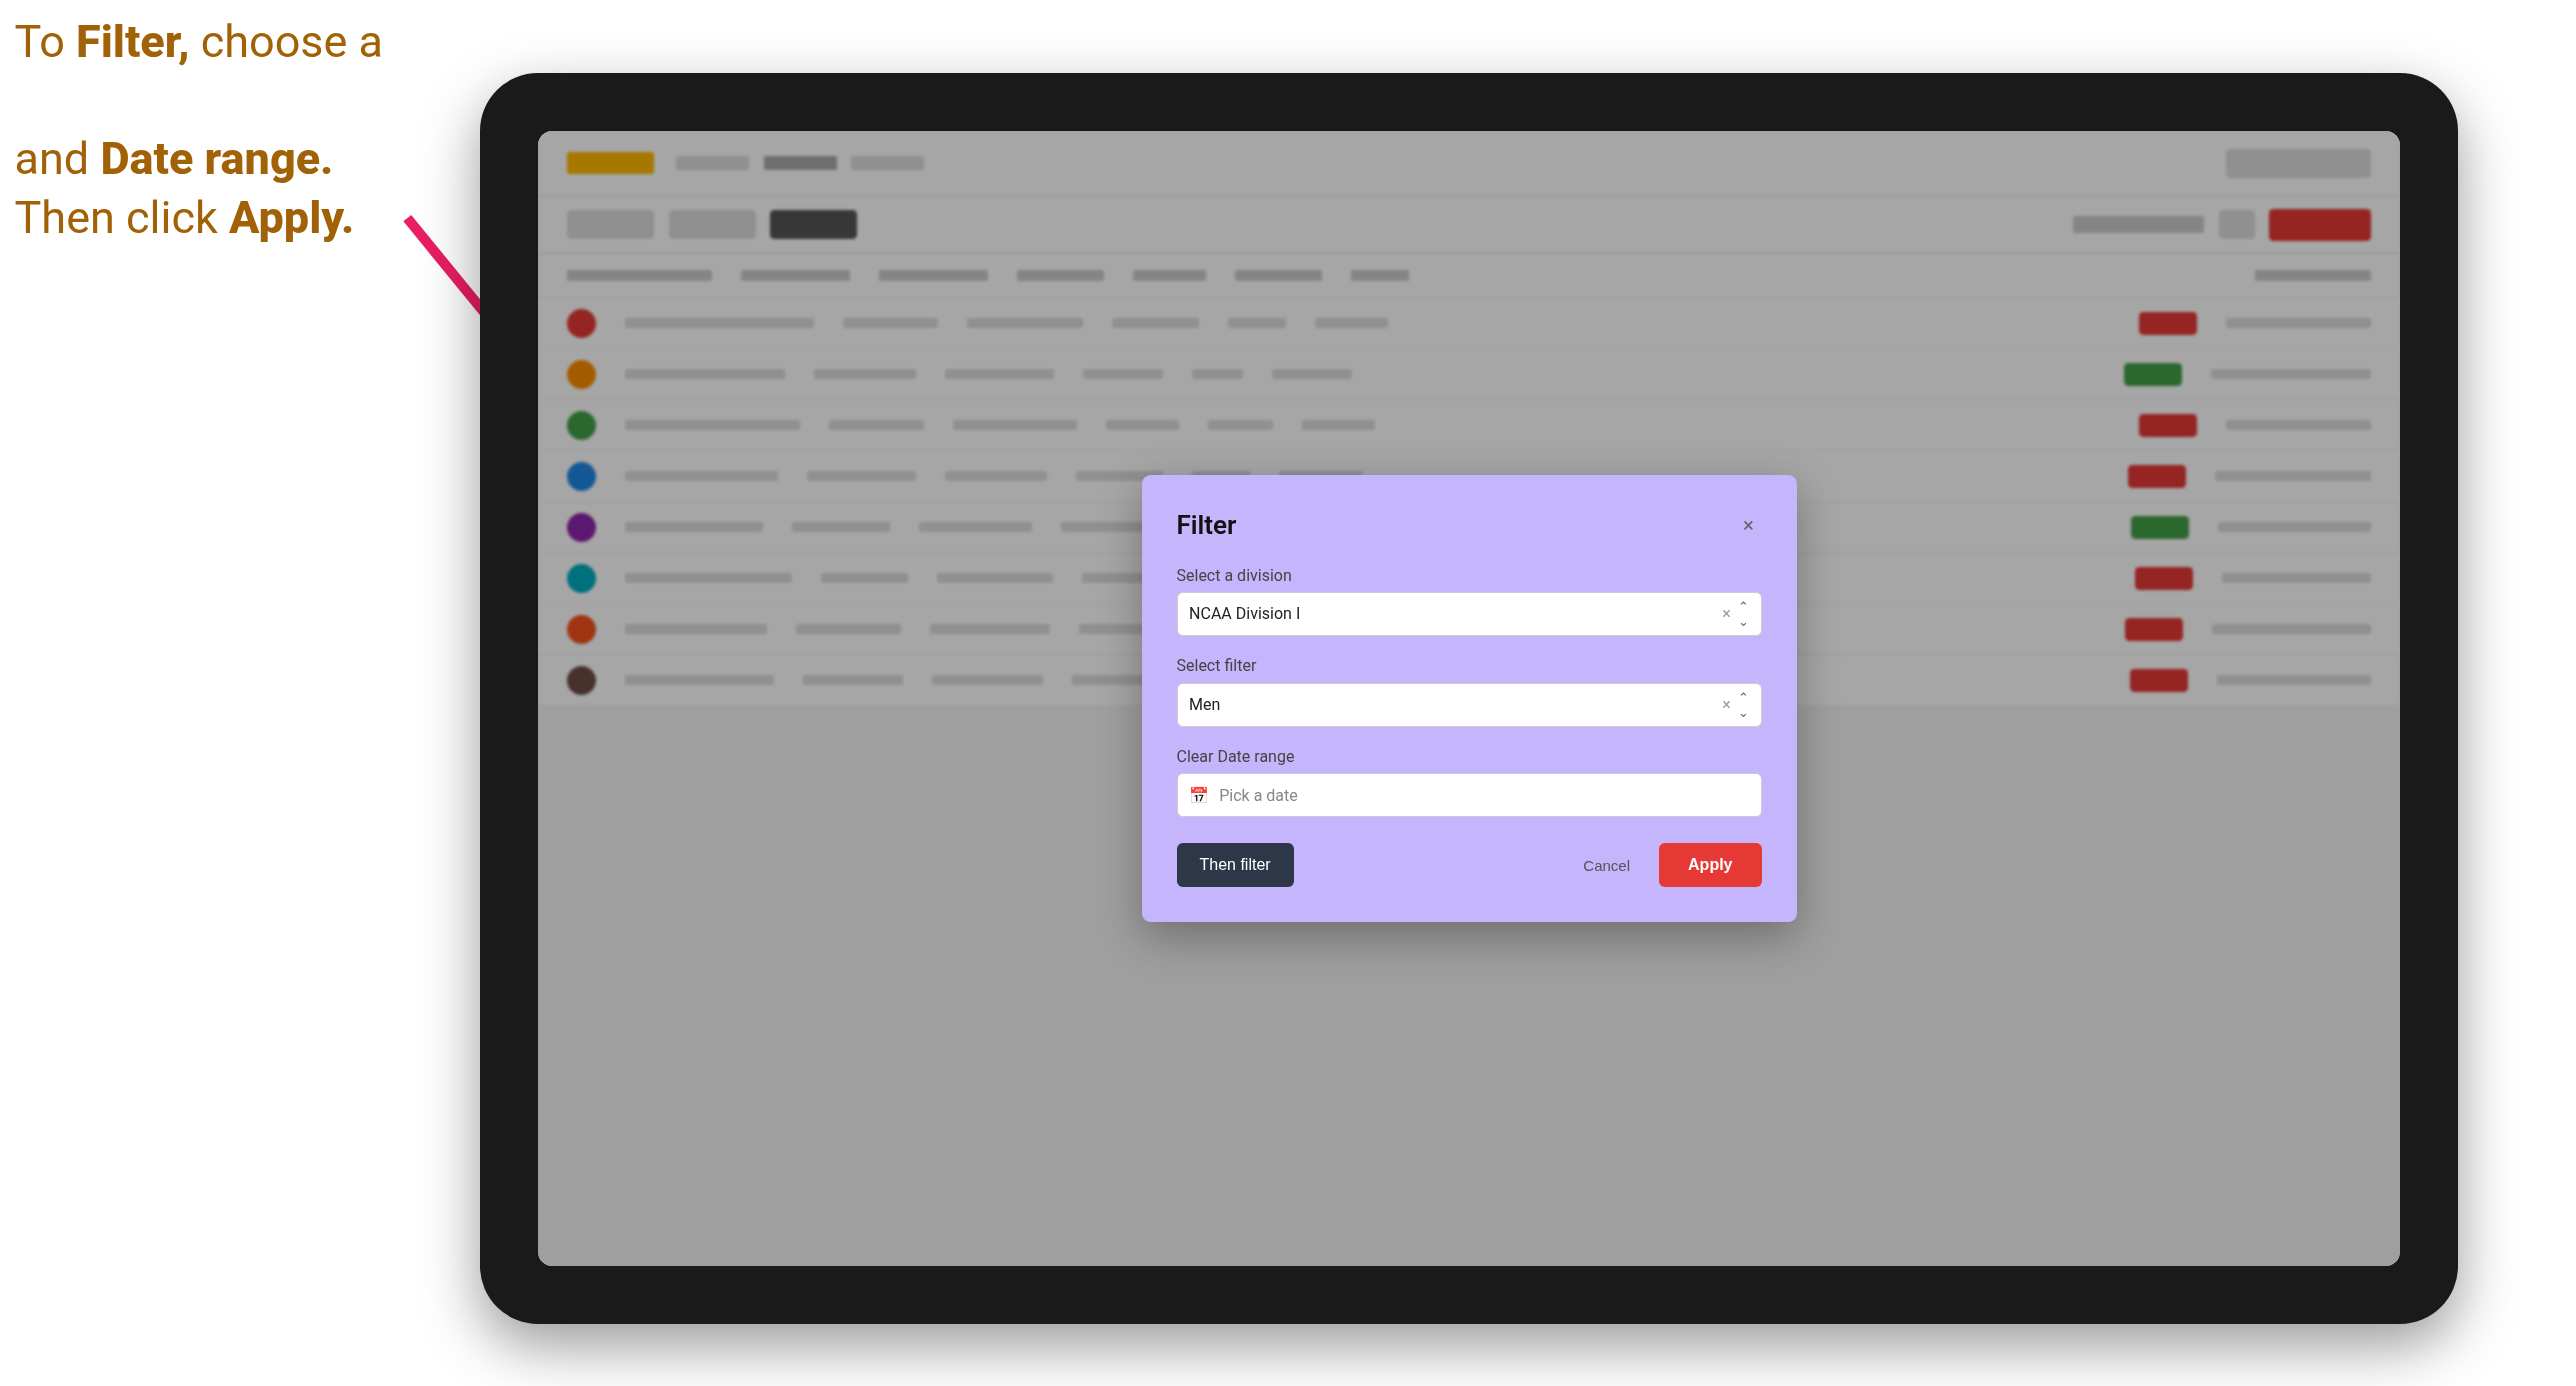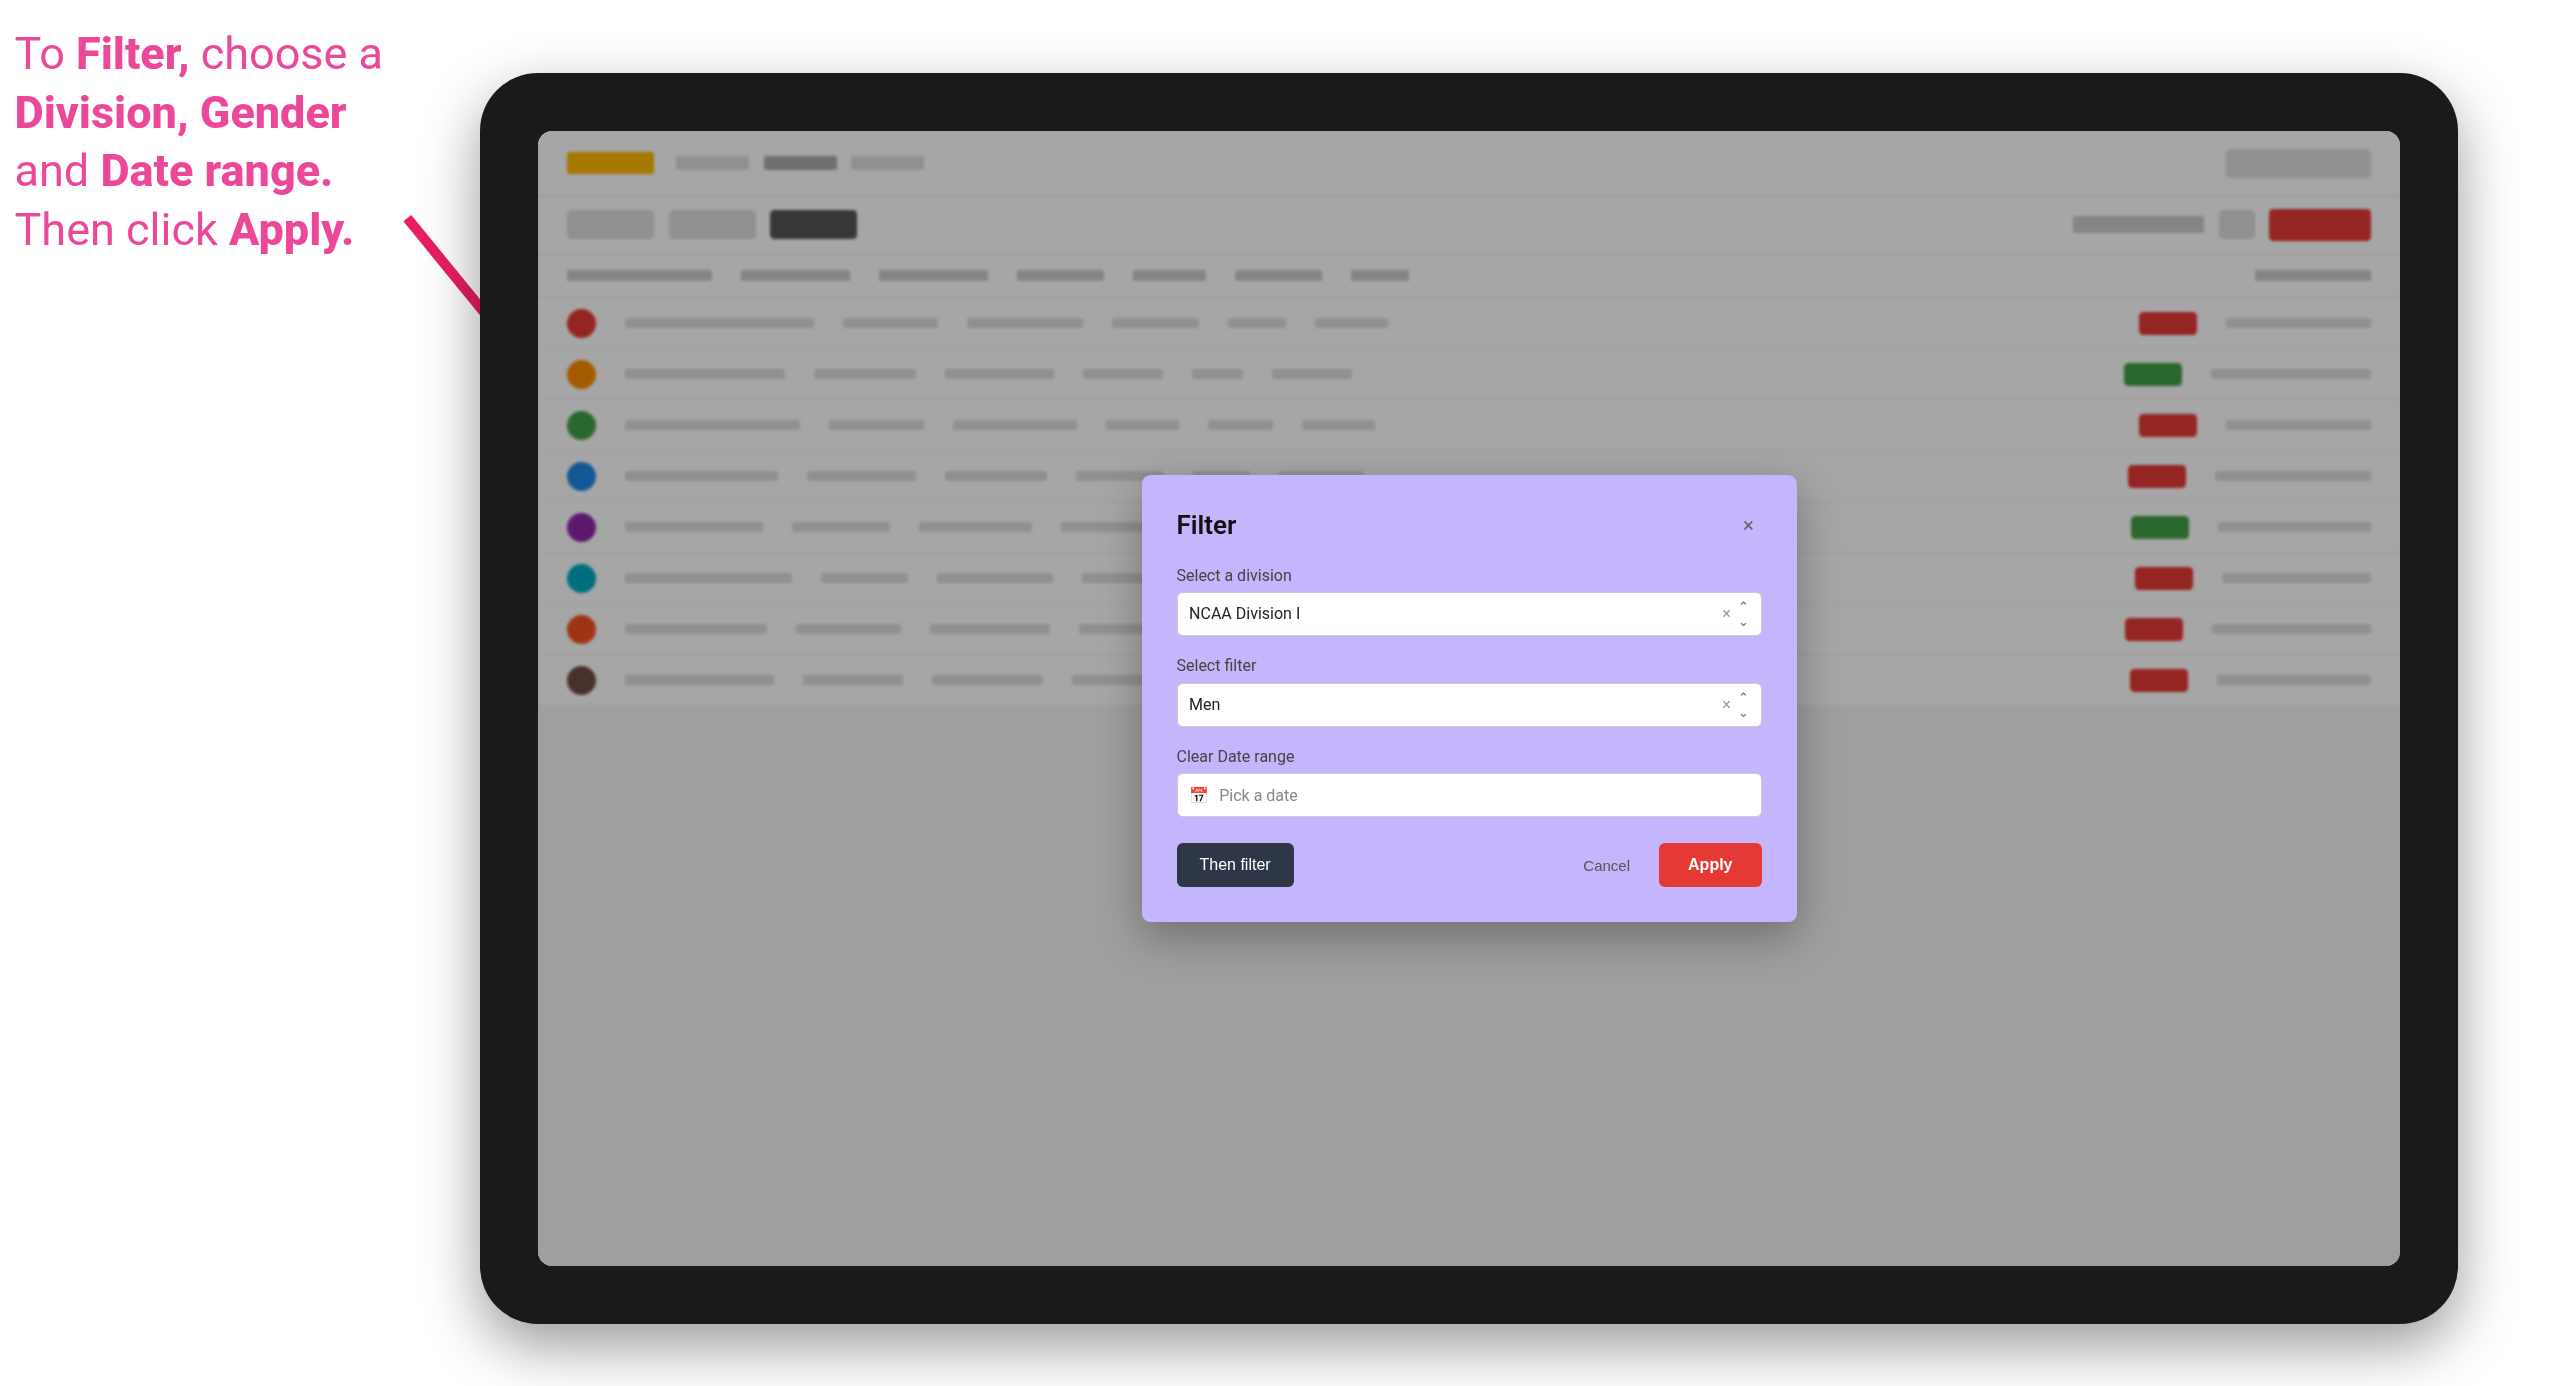--- a/index.html
+++ b/index.html
@@ -8,26 +8,26 @@
       font-family: -apple-system, BlinkMacSystemFont, 'Segoe UI', Roboto, sans-serif;
       width: 2576px;
       height: 1386px;
       position: relative;
       overflow: hidden;
     }
 
     
     .instruction-text {
       position: absolute;
-      top: 25px;
+      top: 13px;
       left: 14.5px;
       width: 407px;
       font-size: 45px;
       line-height: 1.3;
-      color: #ec4899;
+      color: #a16207;
     }
     .instruction-text .bold { font-weight: 800; }
 
     
     .arrow-container {
       position: absolute;
       top: 160px;
       left: 0;
       width: 771px;
       height: 436px;
@@ -346,21 +346,21 @@
     .row-avatar-5 { background: #8e24aa; }
     .row-avatar-6 { background: #00acc1; }
     .row-avatar-7 { background: #f4511e; }
     .row-avatar-8 { background: #6d4c41; }
   </style>
 </head>
 <body>
 
 <div class="instruction-text">
   <span>To <span class="bold">Filter,</span> choose a</span><br>
-  <span class="bold">Division, Gender</span><br>
+  <br>
   <span>and <span class="bold">Date range.</span></span><br>
   <span>Then click <span class="bold">Apply.</span></span>
 </div>
 
 <svg class="arrow-container" viewBox="0 0 1060 600" style="position:absolute;top:160px;left:0;width:771px;height:436px;pointer-events:none;">
   <defs>
     <marker id="arrowhead" markerWidth="10" markerHeight="7" refX="10" refY="3.5" orient="auto">
       <polygon points="0 0, 10 3.5, 0 7" fill="#e91e63"></polygon>
     </marker>
   </defs>

